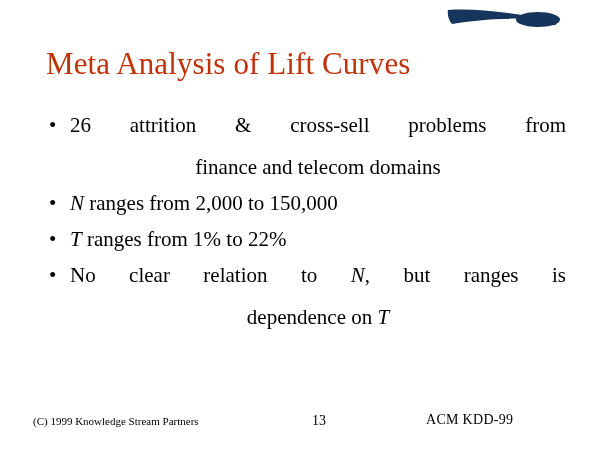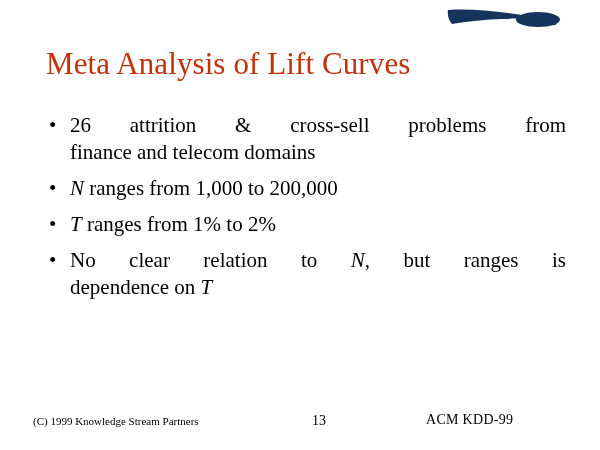--- a/index.html
+++ b/index.html
@@ -82,21 +82,22 @@
     font-family: Liberation Serif, serif;
   }
   
   .bullet-text.two-line .ln1 {
     display: block;
     text-align: justify;
     text-align-last: justify;
   }
   .bullet-text.two-line .ln2 {
     display: block;
-    text-align: left;
+    text-align: center;
+    margin-top: 15px;
   }
   .bullet-text.one-line {
     text-align: left;
   }
   .var {
     font-style: italic;
   }
 
   
   .footer-left {
@@ -147,26 +148,26 @@
     <div class="bullet-row">
       <span class="bullet-marker">•</span>
       <span class="bullet-text two-line">
         <span class="ln1">26  attrition  &amp;  cross-sell  problems  from</span>
         <span class="ln2">finance and telecom domains</span>
       </span>
     </div>
 
     <div class="bullet-row">
       <span class="bullet-marker">•</span>
-      <span class="bullet-text one-line"><span class="var">N</span><span> ranges from 1,000 to 200,000</span></span>
+      <span class="bullet-text one-line"><span class="var">N</span><span> ranges from 2,000 to 150,000</span></span>
     </div>
 
     <div class="bullet-row">
       <span class="bullet-marker">•</span>
-      <span class="bullet-text one-line"><span class="var">T</span><span> ranges from 1% to 2%</span></span>
+      <span class="bullet-text one-line"><span class="var">T</span><span> ranges from 1% to 22%</span></span>
     </div>
 
     <div class="bullet-row">
       <span class="bullet-marker">•</span>
       <span class="bullet-text two-line">
         <span class="ln1"><span>No   clear   relation   to  </span><span class="var">N</span><span>,  but  ranges  is</span></span>
         <span class="ln2"><span>dependence on </span><span class="var">T</span></span>
       </span>
     </div>
 

